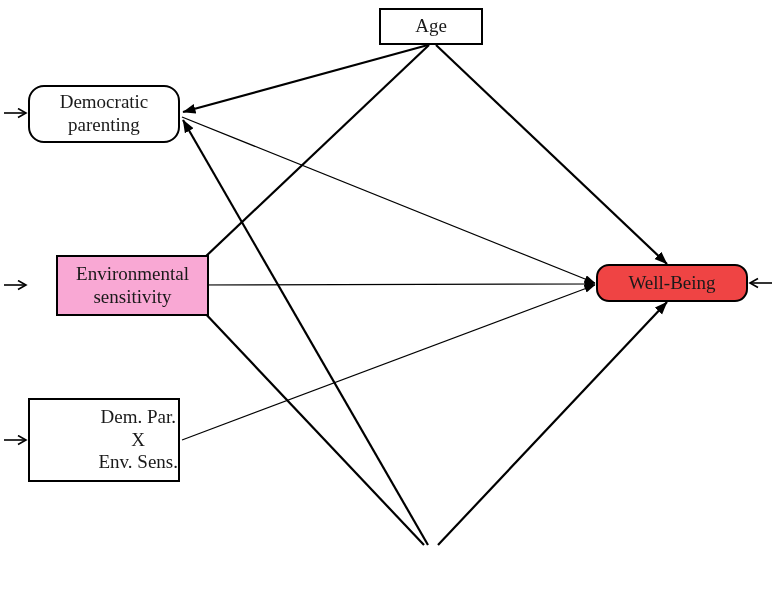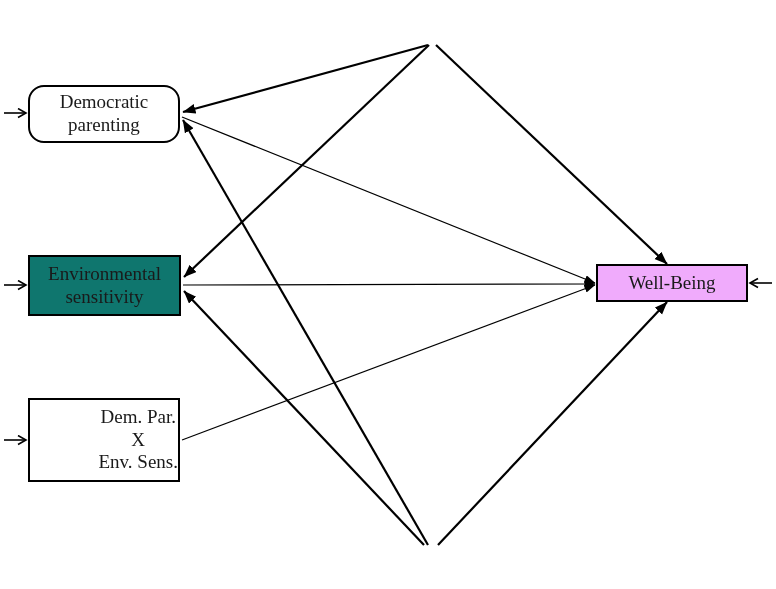--- a/index.html
+++ b/index.html
@@ -71,35 +71,38 @@
       <line x1="438" y1="545" x2="667" y2="302" stroke="#000000" stroke-width="2.2" marker-end="url(#arrow-thick)"></line>
       <line x1="182" y1="117" x2="595" y2="283" stroke="#000000" stroke-width="1.2" marker-end="url(#arrow-thin)"></line>
       <line x1="183" y1="285" x2="595" y2="284" stroke="#000000" stroke-width="1.2" marker-end="url(#arrow-thin)"></line>
       <line x1="182" y1="440" x2="595" y2="285" stroke="#000000" stroke-width="1.2" marker-end="url(#arrow-thin)"></line>
       <line x1="4" y1="113" x2="26" y2="113" stroke="#000000" stroke-width="1.6" marker-end="url(#arrow-residual)"></line>
       <line x1="4" y1="285" x2="26" y2="285" stroke="#000000" stroke-width="1.6" marker-end="url(#arrow-residual)"></line>
       <line x1="4" y1="440" x2="26" y2="440" stroke="#000000" stroke-width="1.6" marker-end="url(#arrow-residual)"></line>
       <line x1="772" y1="283" x2="750" y2="283" stroke="#000000" stroke-width="1.6" marker-end="url(#arrow-residual)"></line>
     </svg>
 
+  <div class="node" id="node-age" style="border-color: rgb(0, 0, 0); background: rgb(255, 255, 255);">
+    <span class="lbl">Age</span>
+  </div>
 
   <div class="node" id="node-dem-par" style="border-color: rgb(0, 0, 0); background: rgb(255, 255, 255); border-radius: 16px;">
     <span class="lbl">Democratic
 parenting</span>
   </div>
 
-  <div class="node" id="node-env-sens" style="border-color: rgb(0, 0, 0); background: #0f766e;">
+  <div class="node" id="node-env-sens" style="border-color: rgb(0, 0, 0); background: #f9a8d4; margin-left: 28px;">
     <span class="lbl">Environmental
 sensitivity</span>
   </div>
 
   <div class="node" id="node-interaction" style="border-color: rgb(0, 0, 0); background: rgb(255, 255, 255);">
     <span class="lbl">Dem. Par.
 X
 Env. Sens.</span>
   </div>
 
 
-  <div class="node" id="node-well-being" style="border-color: rgb(0, 0, 0); background: #f0abfc;">
+  <div class="node" id="node-well-being" style="border-color: rgb(0, 0, 0); background: #ef4444; border-radius: 13px;">
     <span class="lbl">Well-Being</span>
   </div>
 
 </div>
 
 </body></html>

